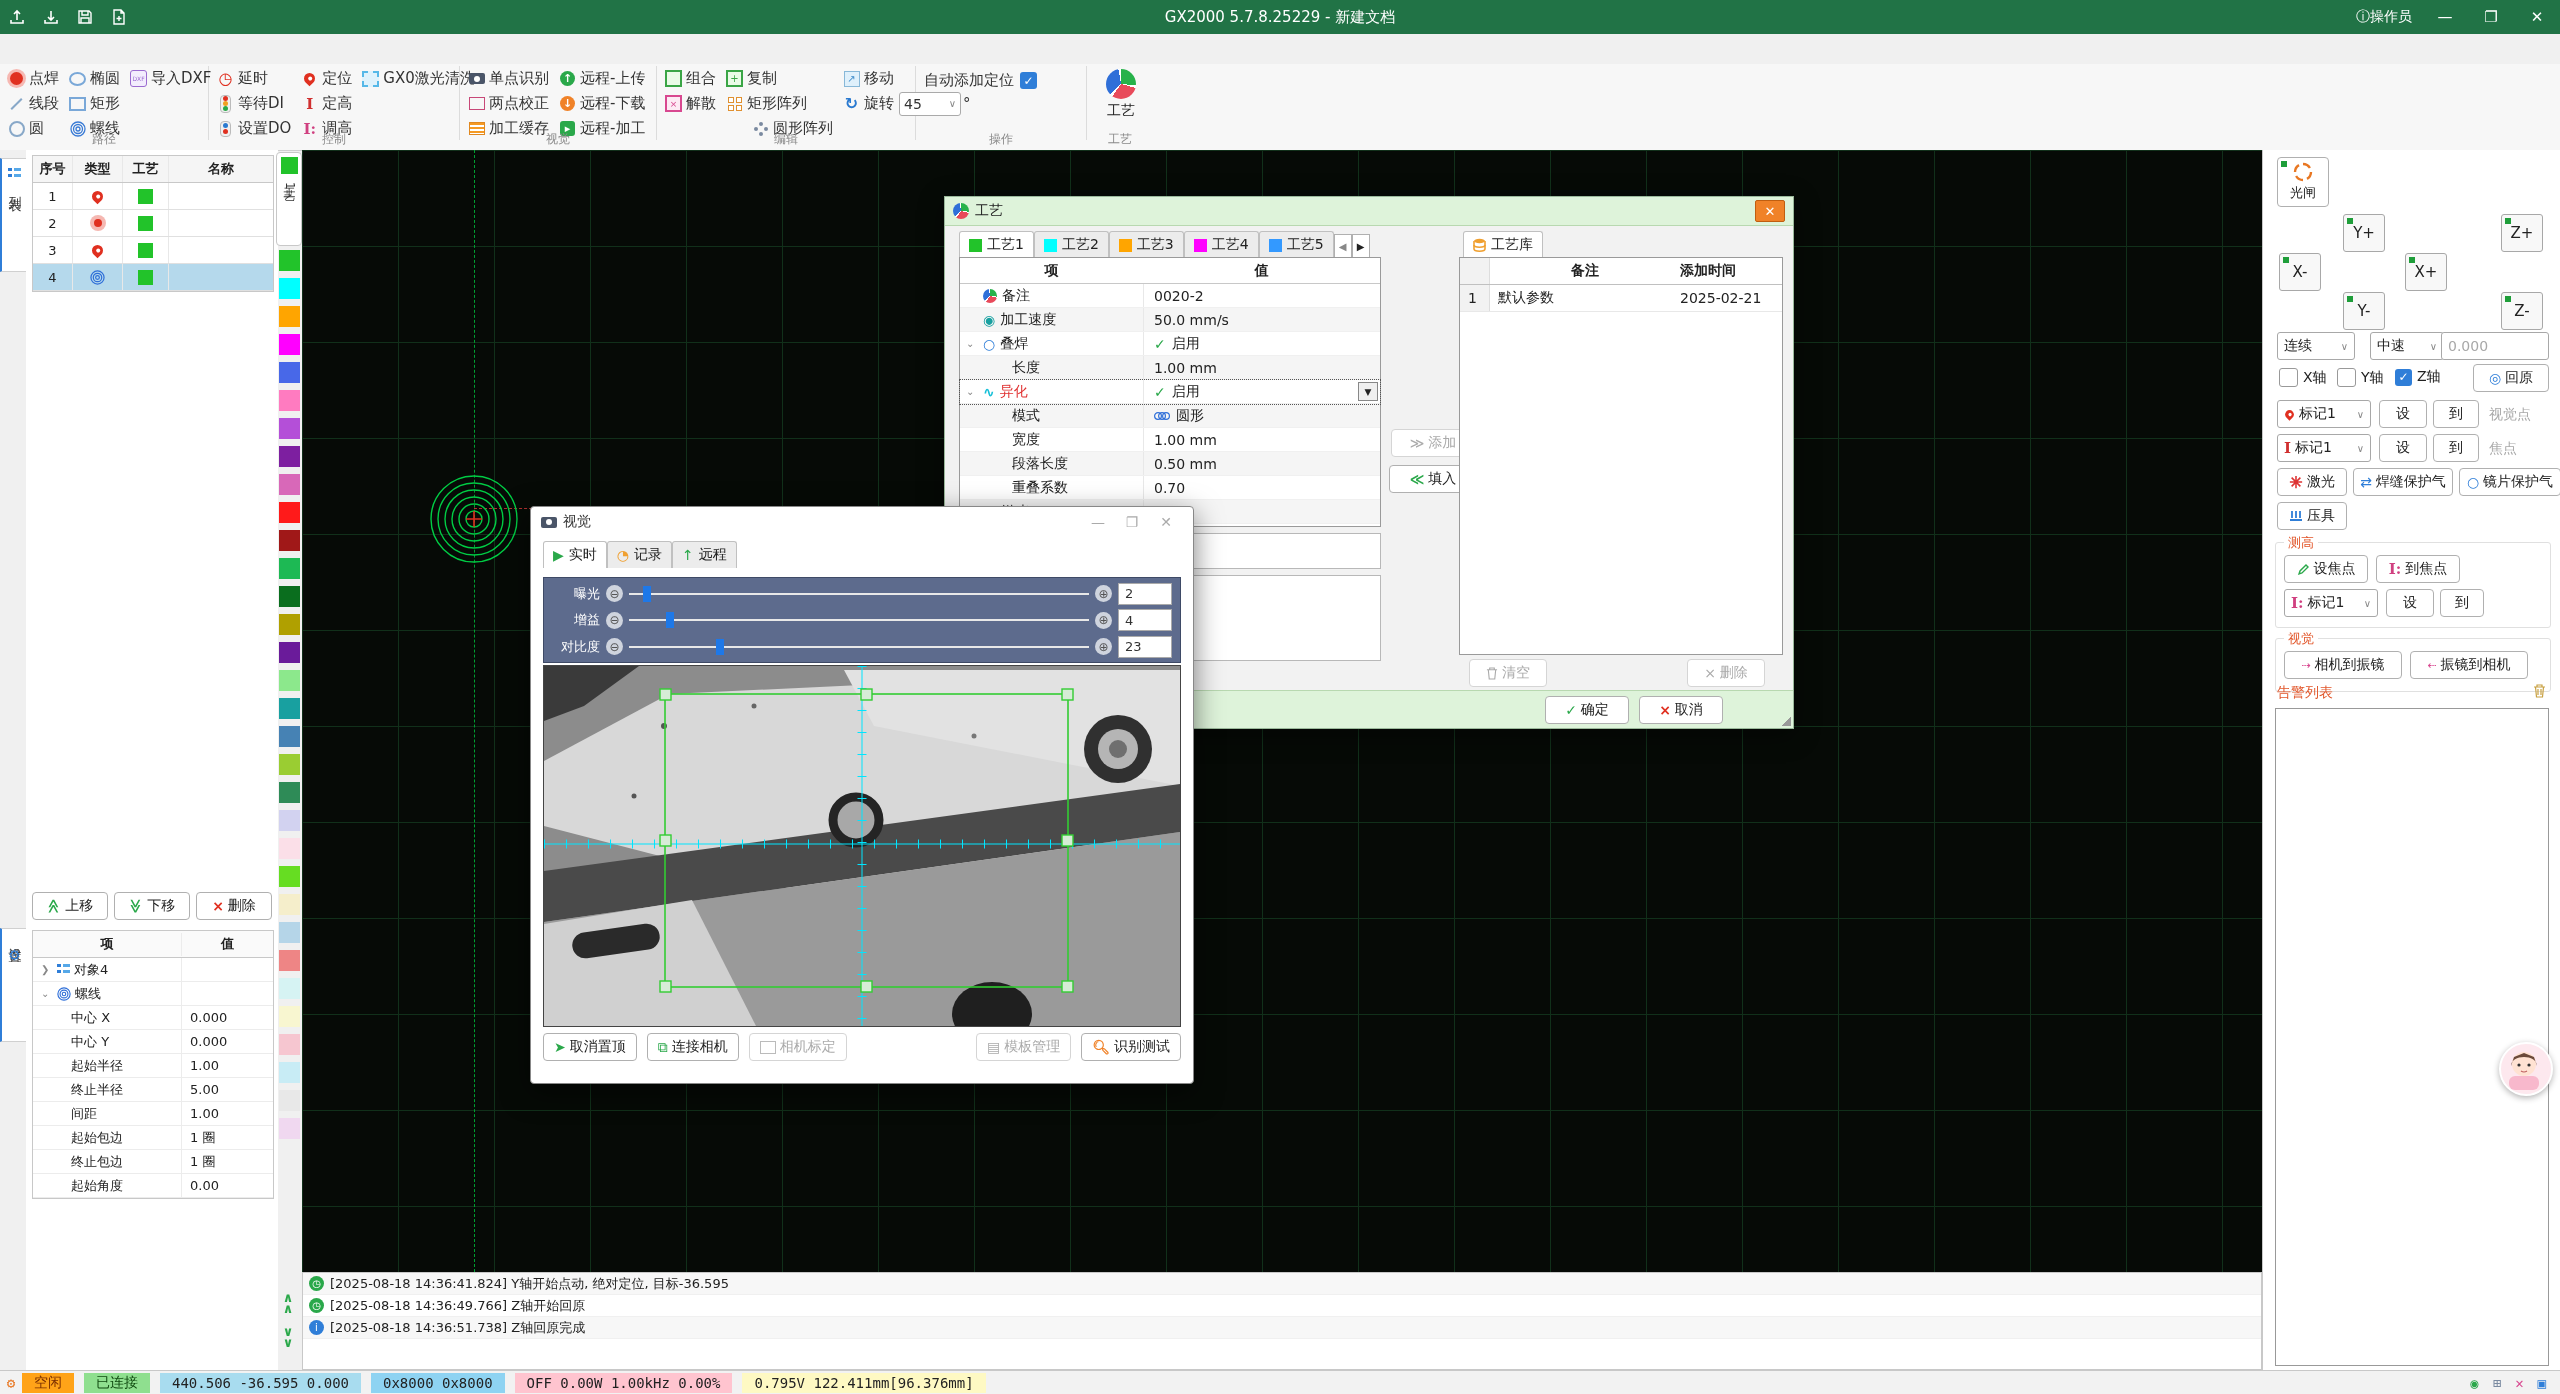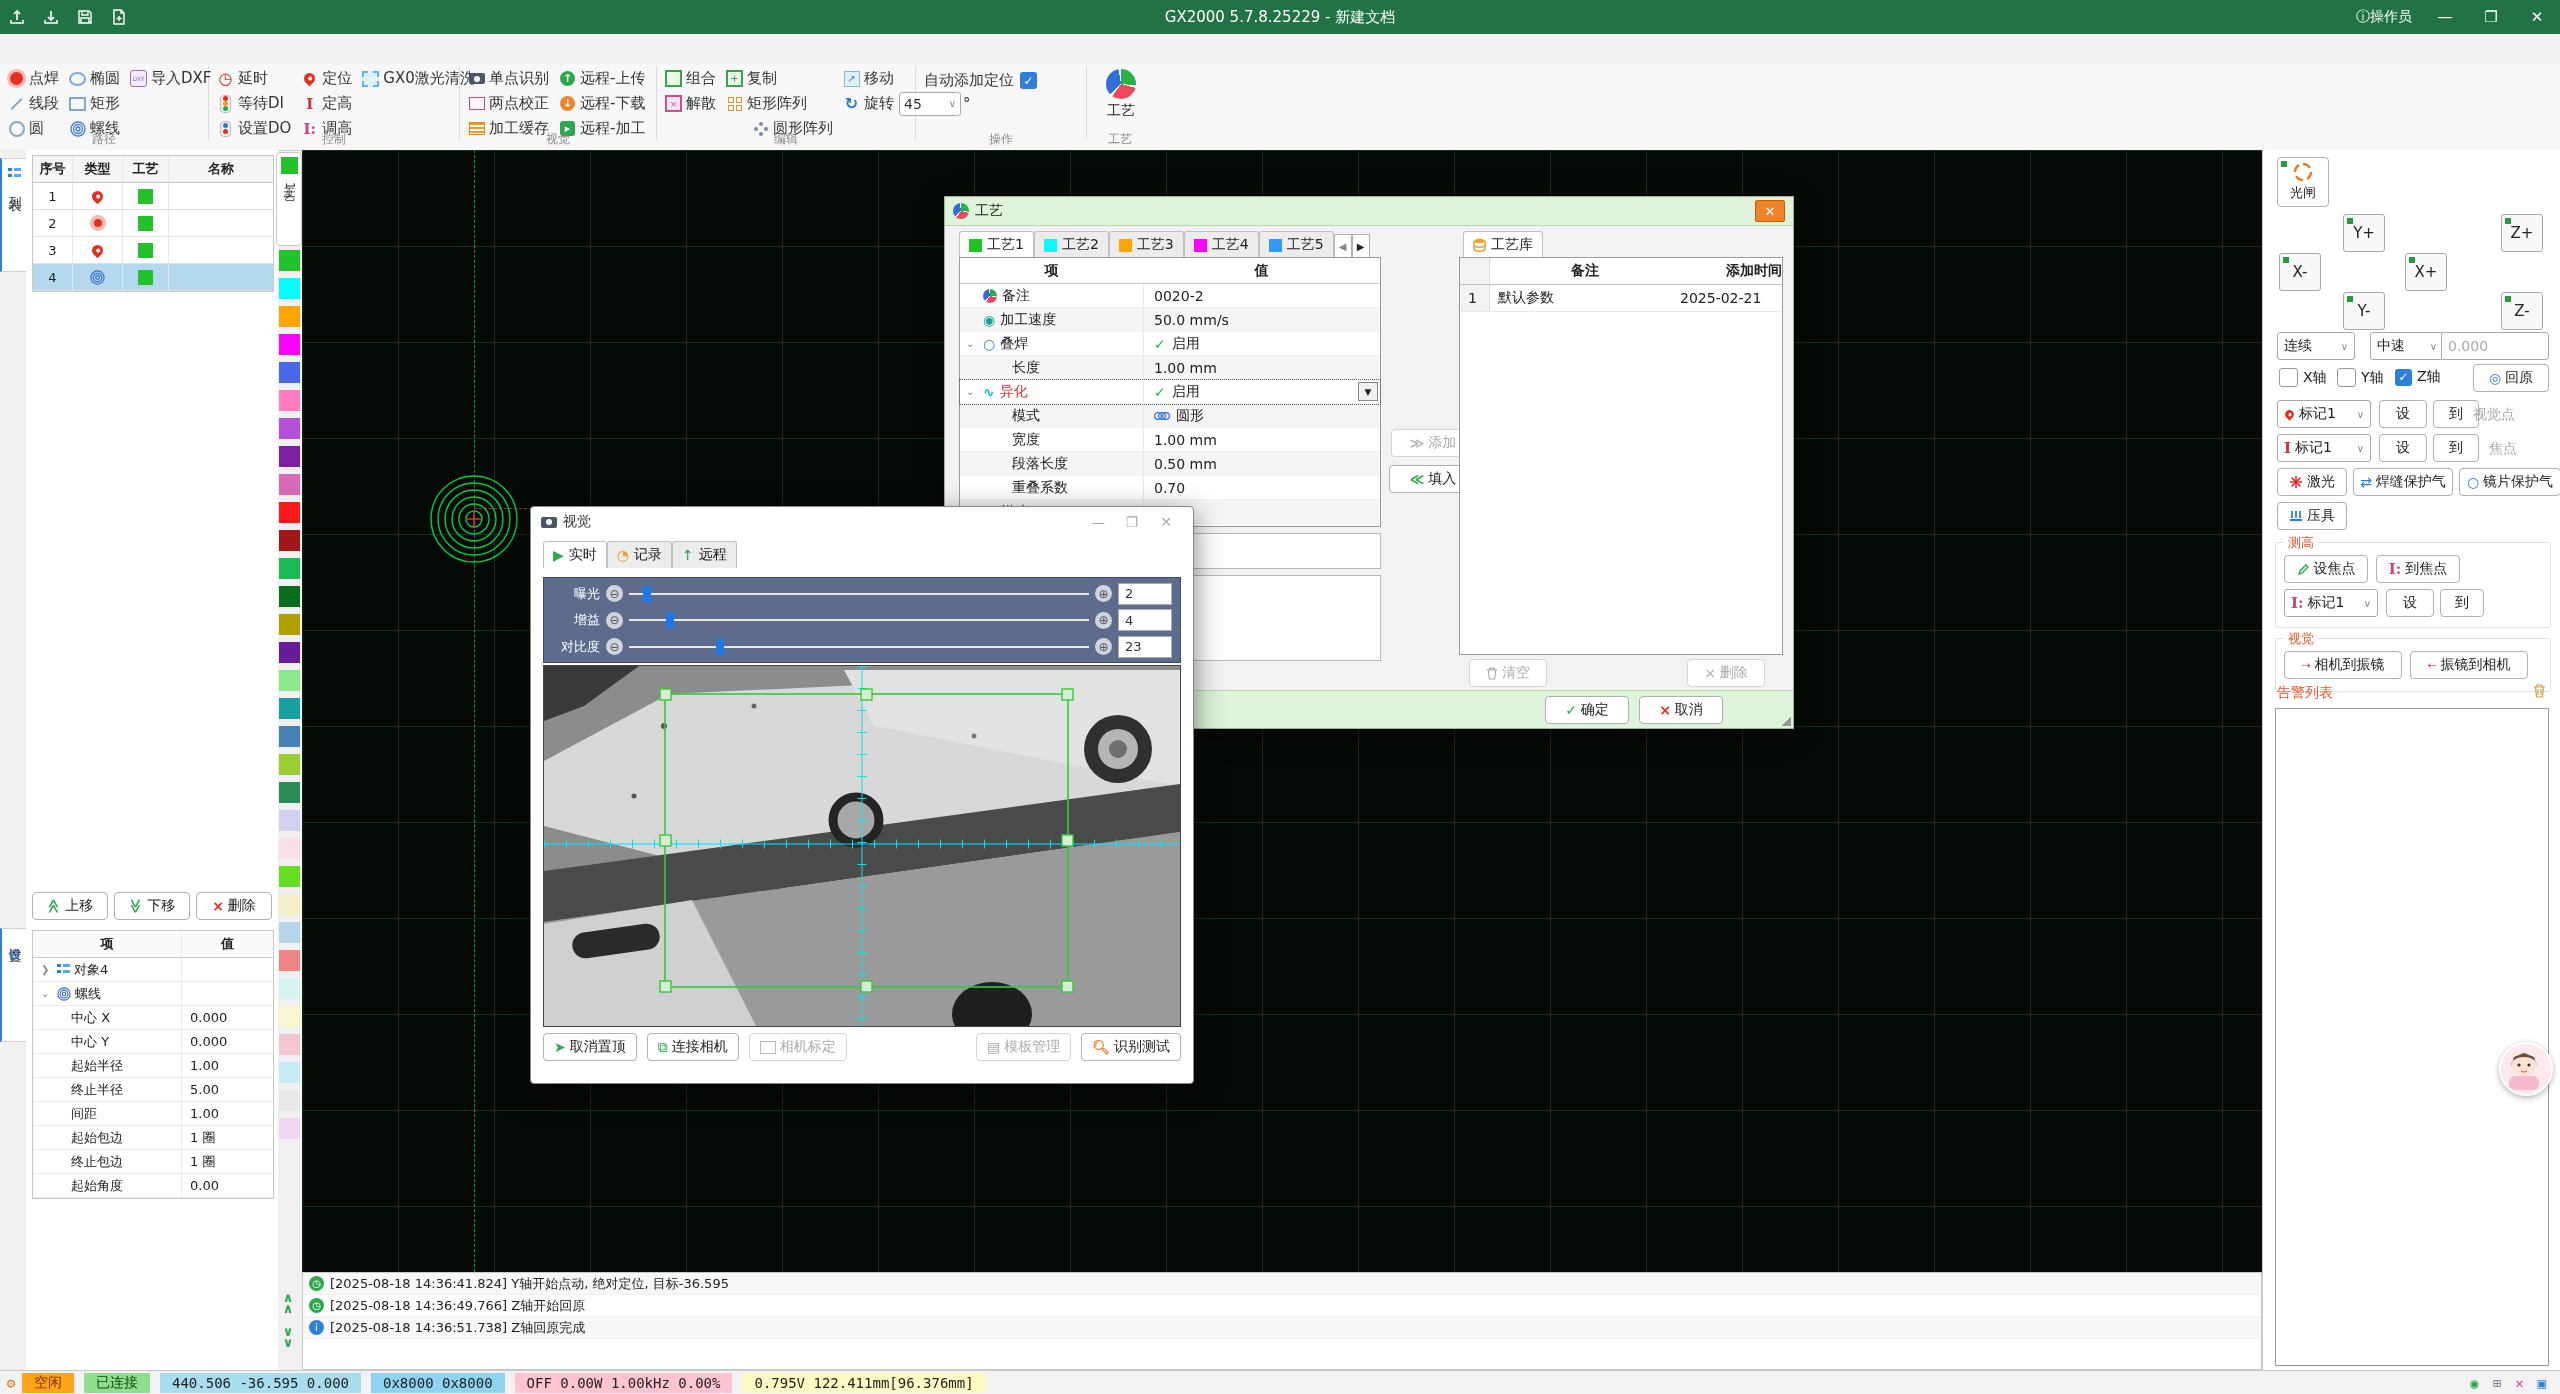--- a/index.html
+++ b/index.html
@@ -695,21 +695,21 @@
         <span>回原</span>
       </div>
 
     <div class="selbox" style="position:absolute;left:14px;top:250px;width:94px">
         <span class="pin" style="transform:rotate(-45deg) scale(.8)"></span>
         <span>标记1</span>
         <span class="carat">∨</span>
       </div>
     <div class="btn" style="position:absolute;left:116px;top:250px;width:48px">设</div>
     <div class="btn" style="position:absolute;left:170px;top:250px;width:46px">到</div>
-    <span class="gray" style="position:absolute;left:210px;top:256px">视觉点</span>
+    <span class="gray" style="position:absolute;left:226px;top:256px">视觉点</span>
 
     <div class="selbox" style="position:absolute;left:14px;top:284px;width:94px">
         <span class="ib">I</span>
         <span>标记1</span>
         <span class="carat">∨</span>
       </div>
     <div class="btn" style="position:absolute;left:116px;top:284px;width:48px">设</div>
     <div class="btn" style="position:absolute;left:170px;top:284px;width:46px">到</div>
     <span class="gray" style="position:absolute;left:226px;top:290px">焦点</span>
 
@@ -933,21 +933,21 @@
             <path d="M1 3v8c0 1.2 2.5 2.2 5.5 2.2S12 12.2 12 11V3" fill="none" stroke="#f0a030" stroke-width="1.6"></path>
             <path d="M1 7c0 1.2 2.5 2.2 5.5 2.2S12 8.2 12 7" fill="none" stroke="#f0a030" stroke-width="1.6"></path>
           </svg>
           <span>工艺库</span>
         </span>
     </div>
     <div class="libtbl">
       <div class="lr hd">
           <div class="idx"></div>
           <div style="text-align:center">备注</div>
-          <div style="text-align:right">添加时间</div>
+          <div style="text-align:left">添加时间</div>
         </div>
       <div class="lr">
           <div class="idx">1</div>
           <div>默认参数</div>
           <div>2025-02-21</div>
         </div>
     </div>
     <div class="btn dis" style="position:absolute;left:524px;top:462px;width:78px">
         <svg width="12" height="13" viewBox="0 0 13 14">
           <path d="M1 3h11M4 3V1h5v2M2.5 3l1 10h6l1-10" stroke="#aaa" fill="none" stroke-width="1.2"></path>

